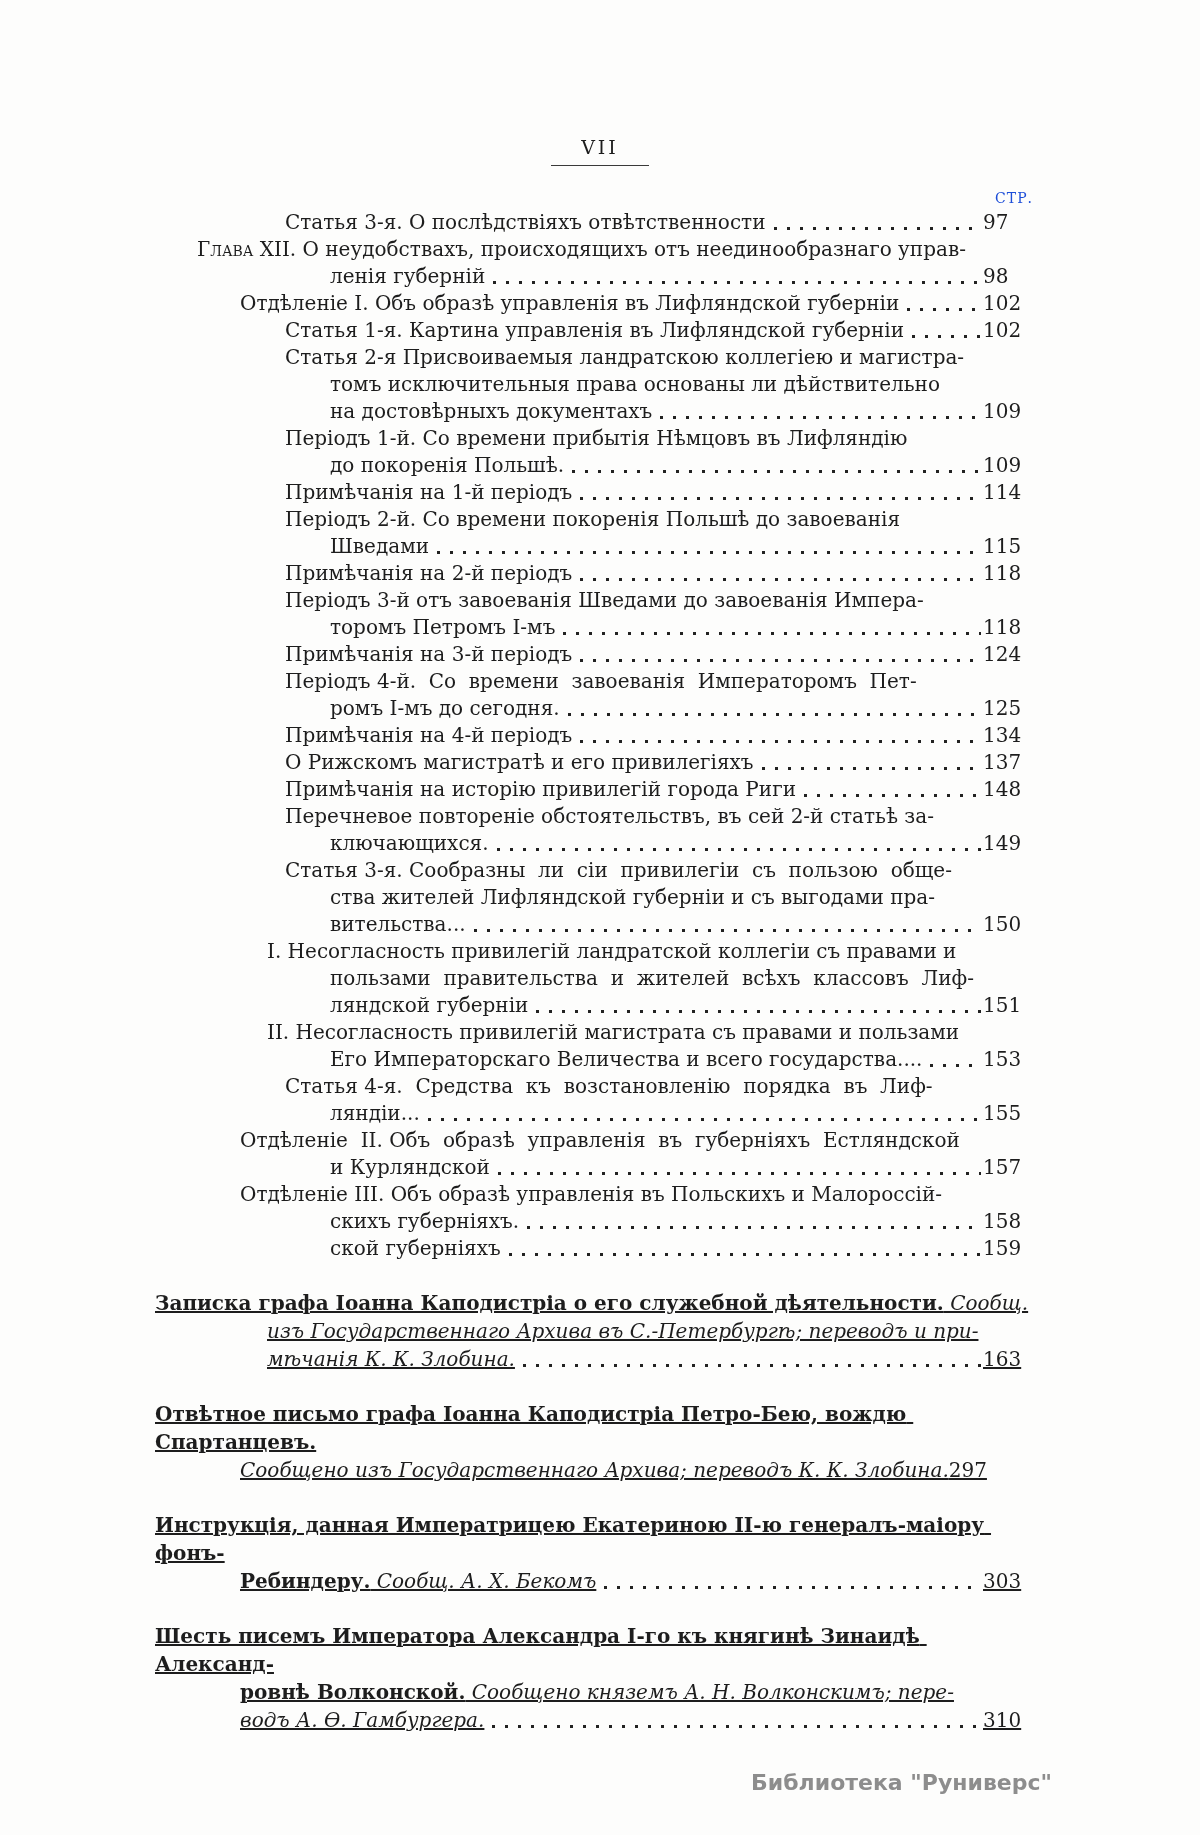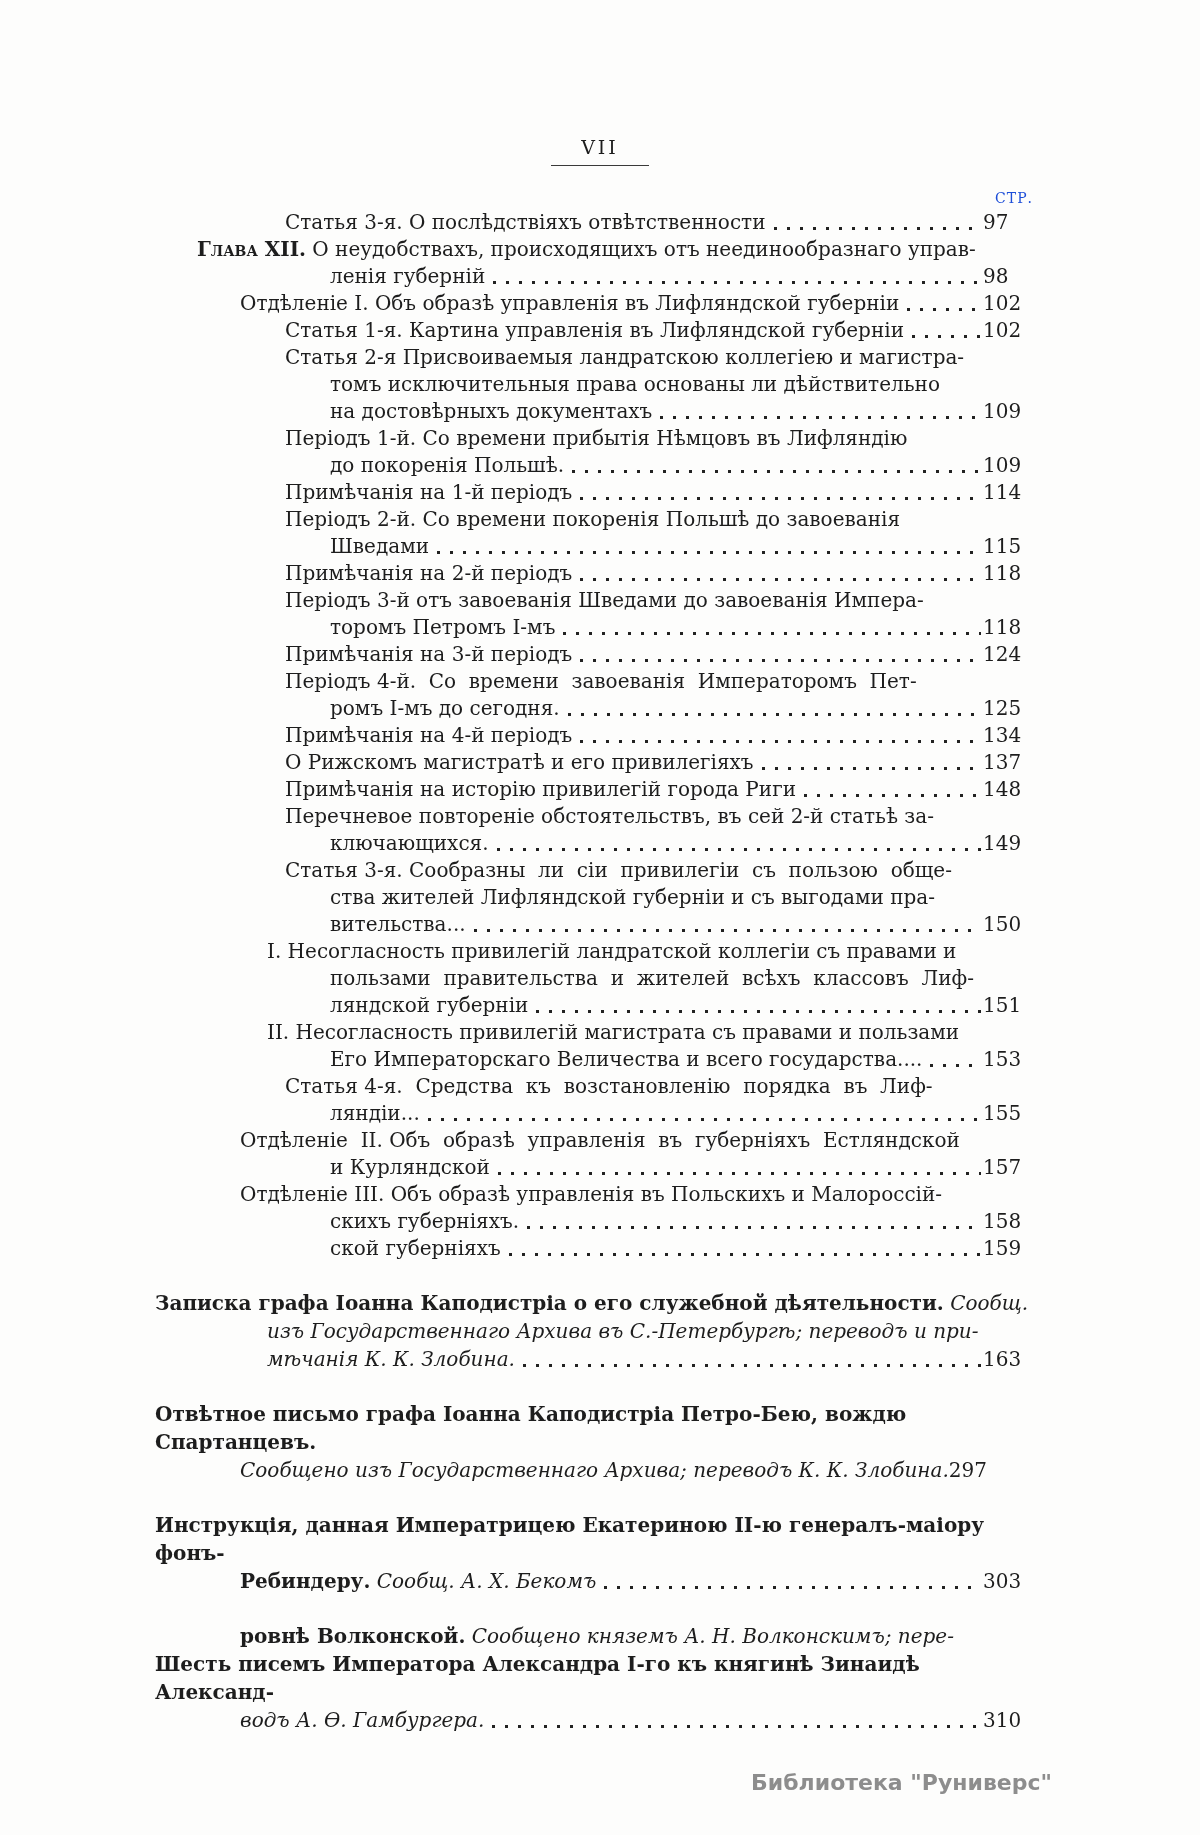--- a/index.html
+++ b/index.html
@@ -19,25 +19,25 @@
     border-bottom:1.6px solid #3a3a3a;
   }
   .content{position:absolute;left:155px;top:190px;width:882px;}
   .str{
     text-align:right;font-size:14px;letter-spacing:1px;
     padding-right:4px;margin-bottom:3px;color:#1d4ed8;
   }
   .entry{margin:0;}
   .entry.major{margin-top:27px;}
   .line{display:flex;align-items:baseline;font-size:20px;line-height:27px;}
-  .entry.major .line{line-height:28px;}
+  .entry.major .line{line-height:28px;text-decoration:underline;}
   .txt{white-space:pre-wrap;}
   .seg-b{font-weight:700;}
   .seg-i{font-style:italic;}
-  .seg-sc{font-weight:700;font-variant:small-caps;text-align:right;}
+  .seg-sc{font-weight:400;font-variant:small-caps;text-align:right;}
   .ind0{padding-left:0;}
   .ind1{padding-left:42px;}
   .ind2{padding-left:85px;}
   .ind3{padding-left:130px;}
   .ind4{padding-left:175px;}
   .ind5{padding-left:112px;}
   .leader{
     flex:1 1 auto;min-width:16px;height:5px;
     align-self:flex-end;margin:0 2px 5px 7px;
     background:radial-gradient(circle at 2.5px 2.5px,#222 1.6px,transparent 2px) repeat-x;
@@ -297,27 +297,27 @@
           <div class="line ind0">
             <span class="txt"><span class="seg-b">Инструкція, данная Императрицею Екатериною II-ю генералъ-маіору фонъ-</span></span>
           </div>
           <div class="line ind2">
             <span class="txt"><span class="seg-b">Ребиндеру.</span><span class="seg-i"> Сообщ. А. Х. Бекомъ</span></span>
             <span class="leader"></span>
             <span class="pg">303</span>
           </div>
         </div>
         <div class="entry major">
-          <div class="line ind2">
-            <span class="txt"><span class="seg-b">ровнѣ Волконской.</span><span class="seg-i"> Сообщено княземъ А. Н. Волконскимъ; пере-</span></span>
-          </div>
           <div class="line ind0">
             <span class="txt"><span class="seg-b">Шесть писемъ Императора Александра I-го къ княгинѣ Зинаидѣ Александ-</span></span>
           </div>
           <div class="line ind2">
+            <span class="txt"><span class="seg-b">ровнѣ Волконской.</span><span class="seg-i"> Сообщено княземъ А. Н. Волконскимъ; пере-</span></span>
+          </div>
+          <div class="line ind2">
             <span class="txt"><span class="seg-i">водъ А. Ѳ. Гамбургера.</span></span>
             <span class="leader"></span>
             <span class="pg">310</span>
           </div>
         </div>
       </div>
   </div>
 
   <div class="watermark">Библиотека "Руниверс"</div>
 

